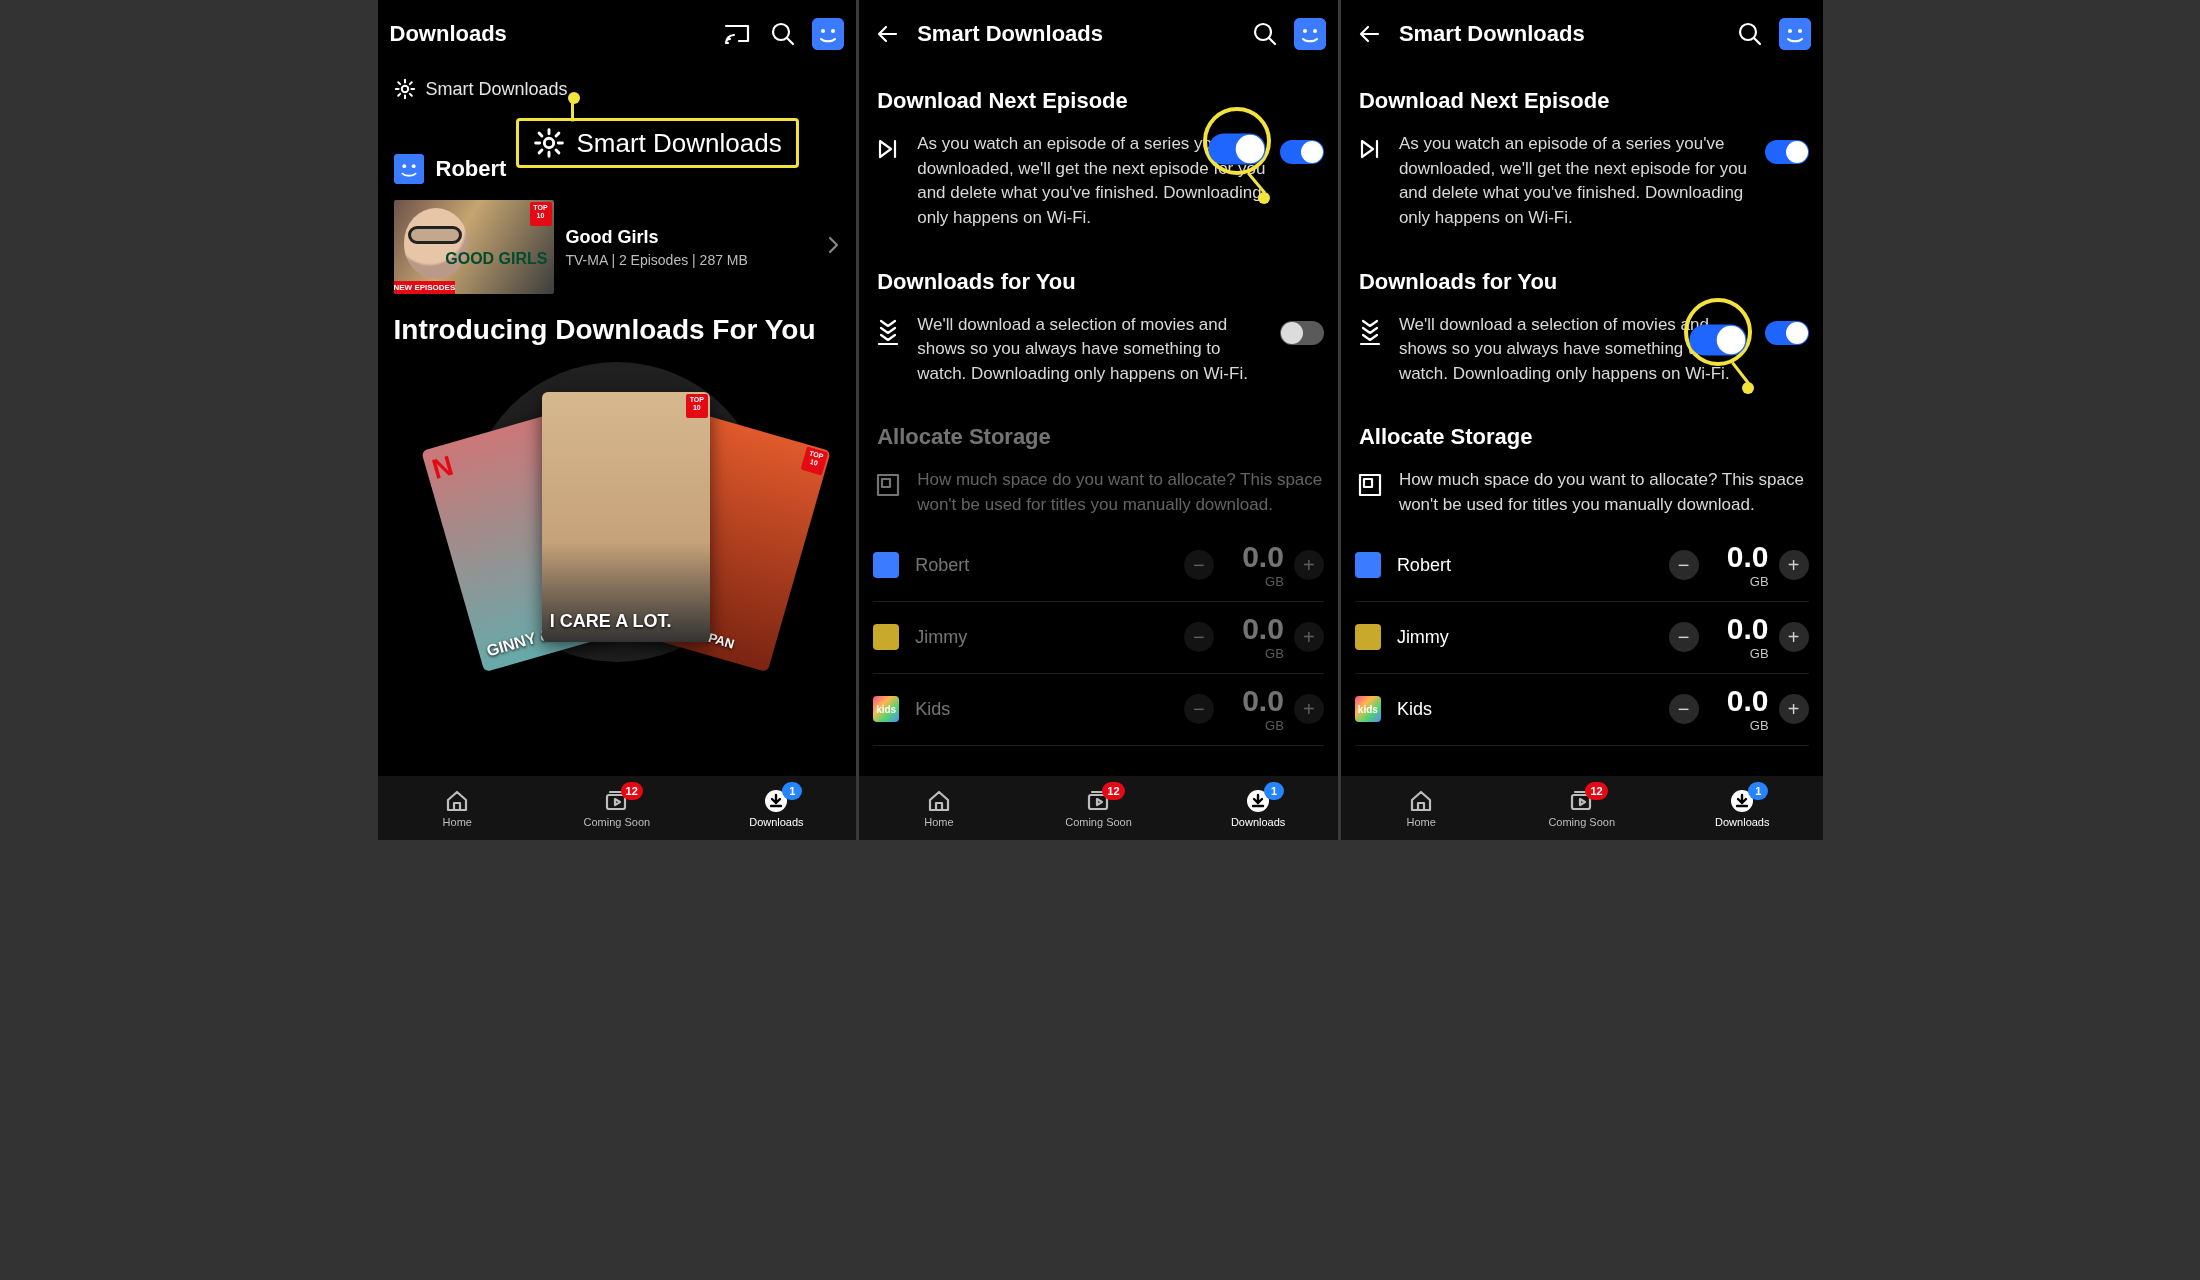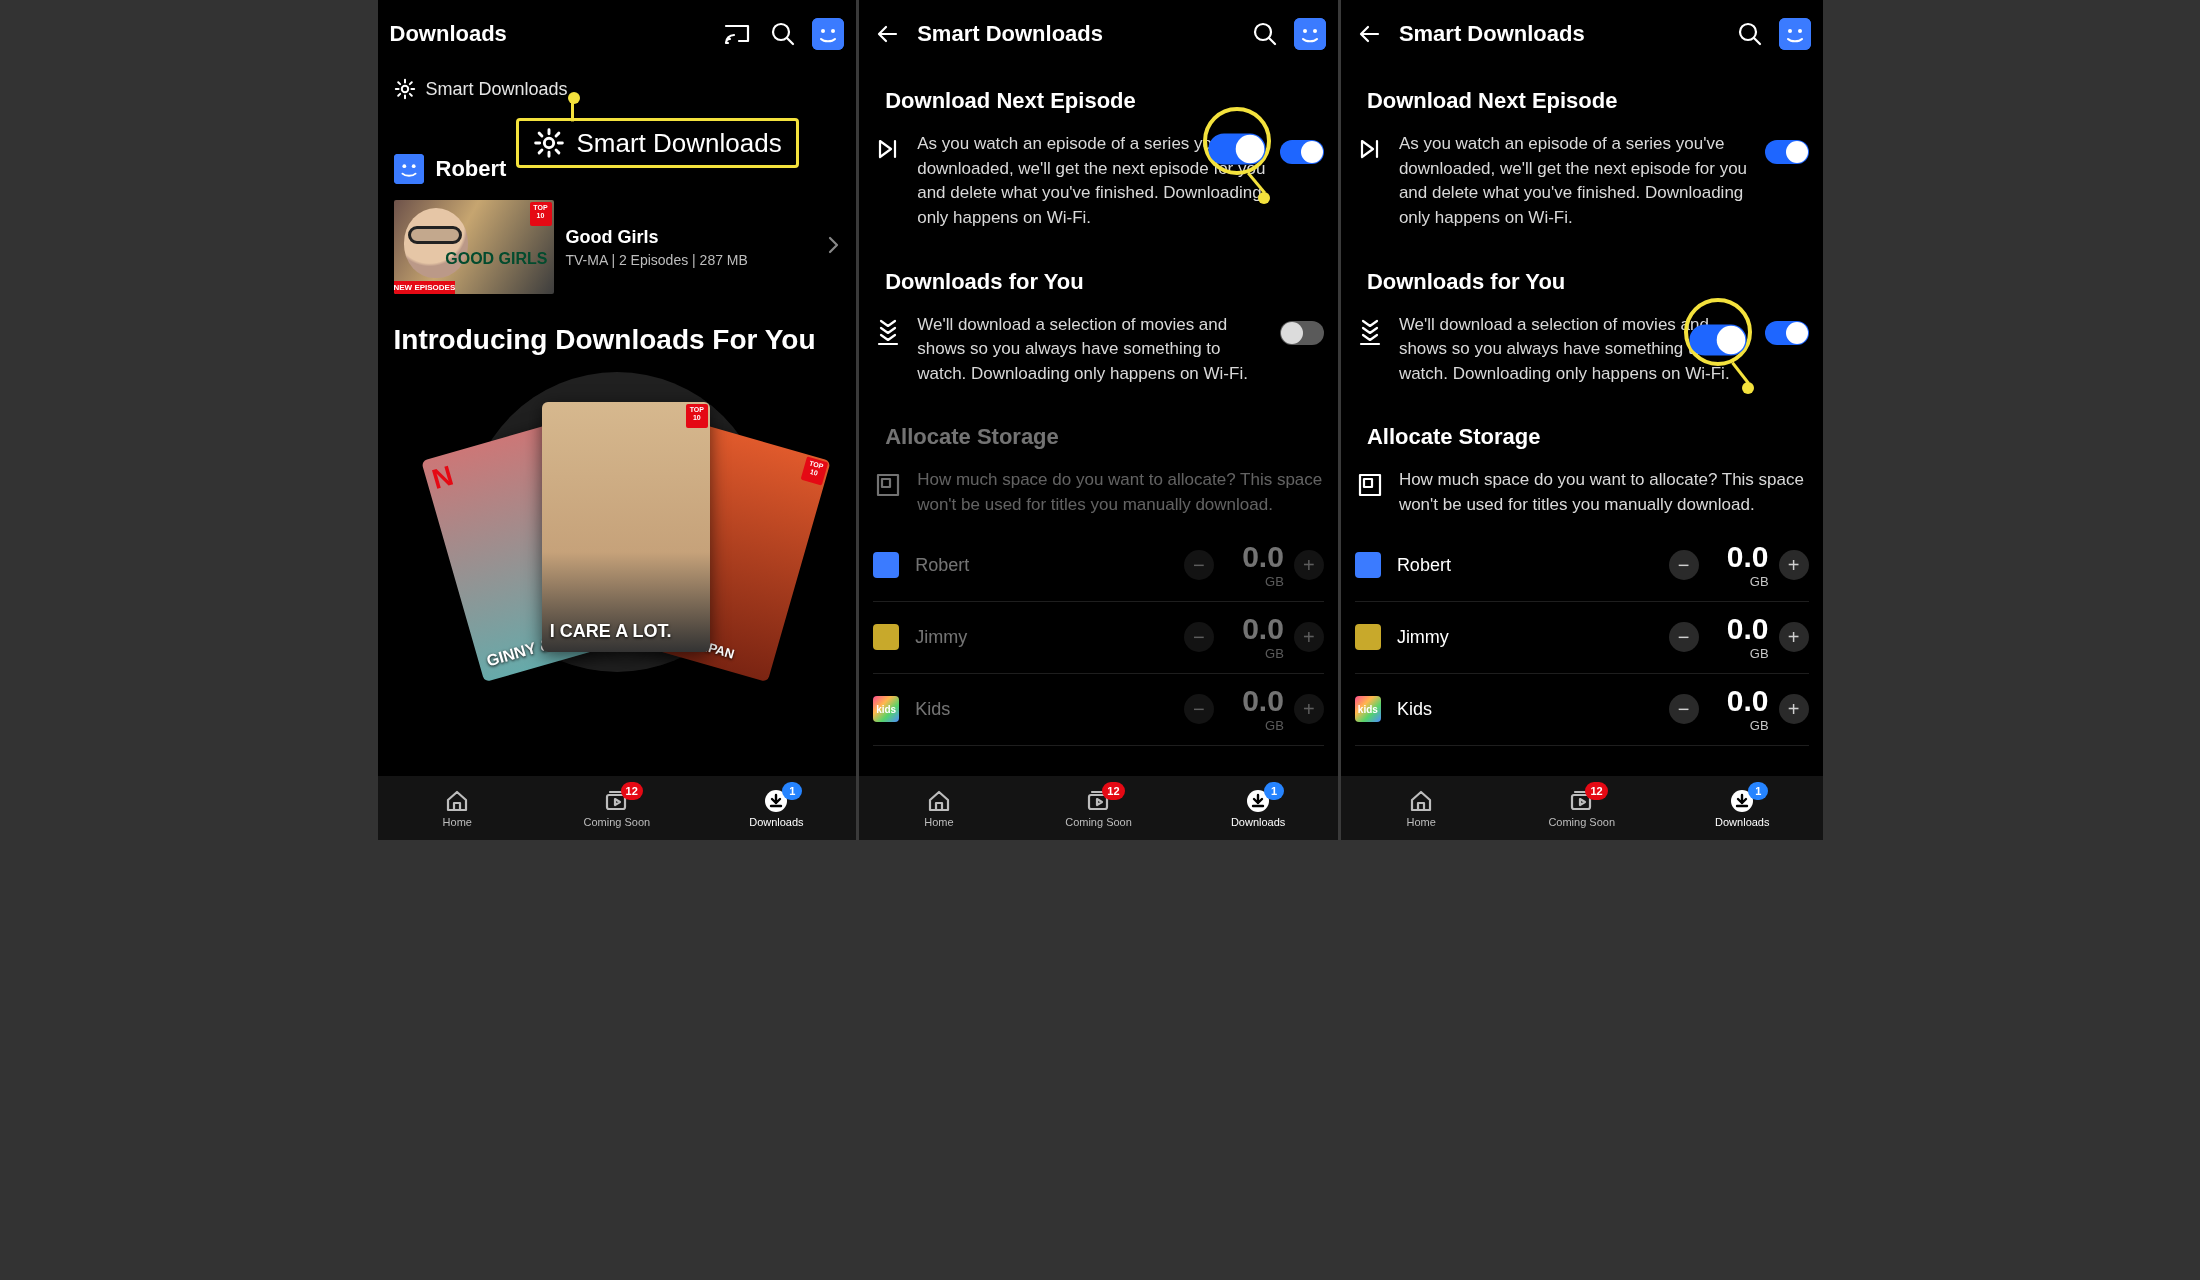--- a/index.html
+++ b/index.html
@@ -46,39 +46,39 @@
   .thumb .top10{position:absolute;top:2px;right:2px;width:22px;height:24px;background:var(--red);border-radius:2px;font-size:7px;color:#fff;text-align:center;line-height:1.1;font-weight:700;padding-top:2px}
   .thumb .neweps{position:absolute;left:0;bottom:0;background:var(--red);color:#fff;font-size:8px;padding:2px 0;font-weight:700}
   .thumb .logo{position:absolute;right:6px;bottom:28px;color:#024b2e;font-weight:900;font-size:16px;line-height:.9;font-family:Impact,Arial Black,sans-serif;text-align:left}
   .thumb .face{position:absolute;left:10px;top:8px;width:64px;height:70px;border-radius:50% 50% 48% 48%;background:radial-gradient(circle at 40% 30%,#e6c6a6 0 55%,#b98 60%);}
   .thumb .glasses{position:absolute;left:14px;top:26px;width:54px;height:18px;border:3px solid #222;border-radius:10px;background:rgba(0,0,0,.15)}
   .dl-meta .t{color:#fff;font-size:18px;font-weight:600}
   .dl-meta .s{color:#bdbdbd;font-size:14px;margin-top:4px}
   .chev{margin-left:auto;color:#888}
 
   
-  .intro{padding:0 16px;margin-top:20px}
+  .intro{padding:0 16px;margin-top:10px}
   .intro h2{color:#fff;font-size:28px;font-weight:800;margin:0 0 10px 0}
   .intro p{color:#d9d9d9;font-size:16px;line-height:1.45;margin:0}
 
   .fan{position:relative;width:430px;height:300px;margin:16px auto 0 auto}
   .disc{position:absolute;left:50%;top:50%;width:300px;height:300px;border-radius:50%;background:#202020;transform:translate(-50%,-50%)}
   .card{position:absolute;width:150px;height:230px;border-radius:6px;box-shadow:0 4px 18px rgba(0,0,0,.6);overflow:hidden}
   .card .top10{position:absolute;top:2px;right:2px;width:22px;height:24px;background:var(--red);border-radius:2px;font-size:7px;color:#fff;text-align:center;line-height:1.1;font-weight:700;padding-top:2px}
   .card.n-left{left:48px;top:64px;transform:rotate(-16deg);background:linear-gradient(180deg,#c77 0%,#6aa 100%)}
   .card.n-left .N{position:absolute;left:6px;top:6px;color:var(--red);font-weight:900;font-size:28px}
   .card.n-left .title-o{position:absolute;left:8px;bottom:10px;color:#fff;font-weight:800;font-size:16px;text-shadow:0 1px 3px #000}
   .card.center{left:140px;top:30px;width:168px;height:250px;background:linear-gradient(180deg,#d6b88e 0%,#c6a27a 60%,#333 100%)}
   .card.center .ov{position:absolute;left:8px;bottom:10px;color:#fff;font-weight:800;font-size:18px;text-shadow:0 1px 3px #000}
   .card.n-right{left:250px;top:64px;transform:rotate(16deg);background:linear-gradient(180deg,#e05a2c 0%,#7a2412 100%)}
   .card.n-right .ov{position:absolute;left:8px;bottom:10px;color:#fff;font-weight:800;font-size:13px;text-shadow:0 1px 3px #000}
 
   
   .section{padding:12px 14px 4px 14px}
-  .section .h{color:#fff;font-size:22px;font-weight:700;margin:14px 0 10px 12px}
+  .section .h{color:#fff;font-size:22px;font-weight:700;margin:14px 0 10px 4px}
   .row{display:flex;align-items:flex-start;gap:14px;padding:8px 0}
   .leading{width:30px;display:flex;justify-content:center;margin-top:4px;color:#e5e5e5;flex:0 0 30px}
   .desc{flex:1;color:#d9d9d9;font-size:17px;line-height:1.45}
   .toggle{width:44px;height:24px;border-radius:14px;background:var(--track-off);position:relative;flex:0 0 44px;margin-top:8px}
   .toggle.on{background:#1e66ff}
   .knob{width:22px;height:22px;border-radius:50%;background:#dcdcdc;position:absolute;top:1px;left:1px;transition:none}
   .toggle.on .knob{left:21px;background:#fff}
   .dim .h,.dim .desc,.dim .leading,.dim .label,.dim .val,.dim .unit{opacity:.45}
   .dim .stepbtn{opacity:.45}
 

